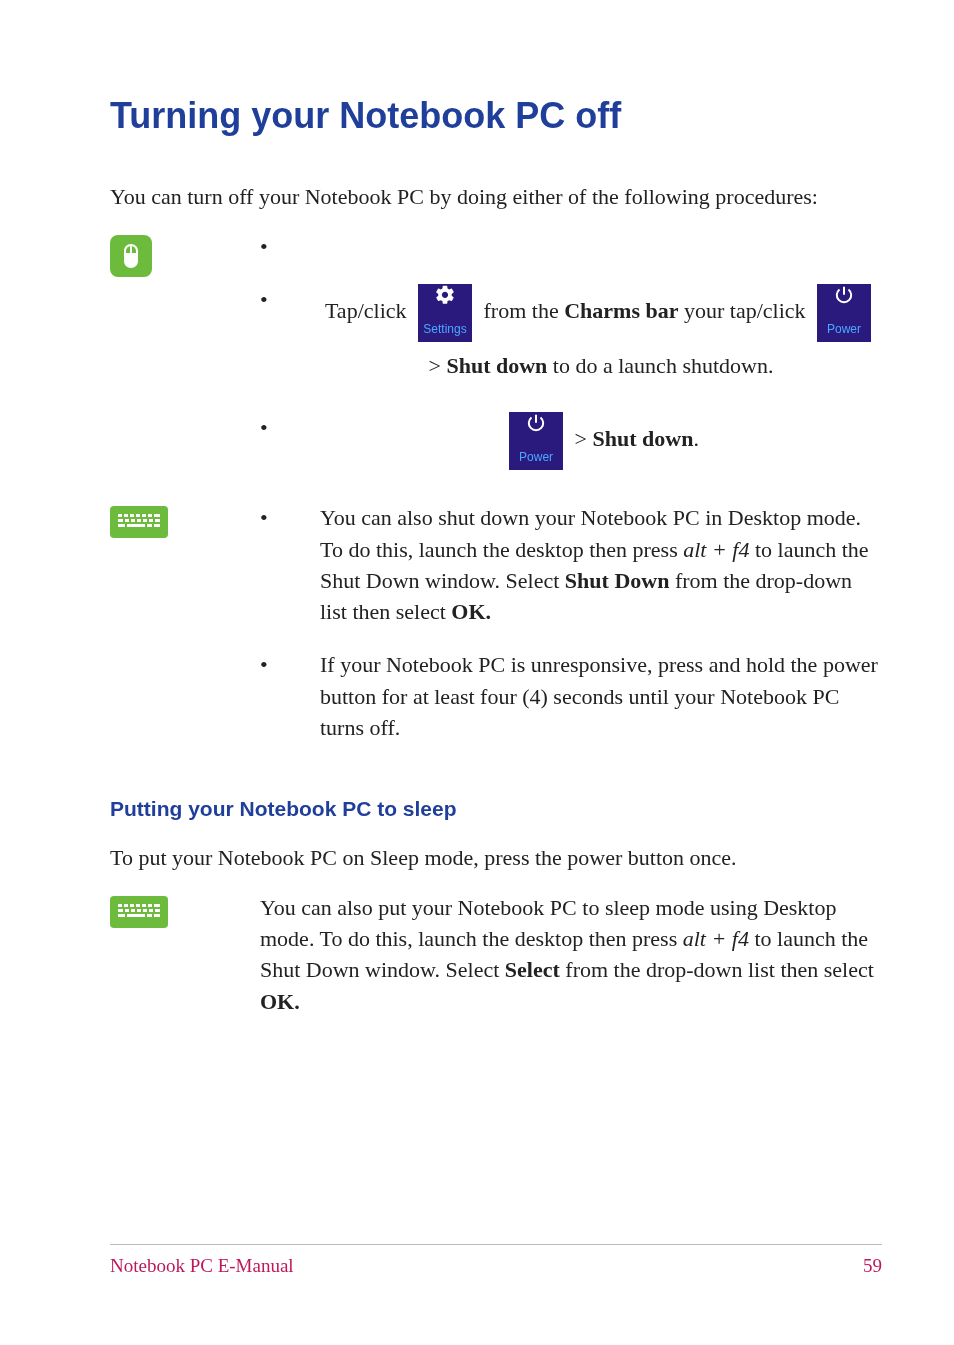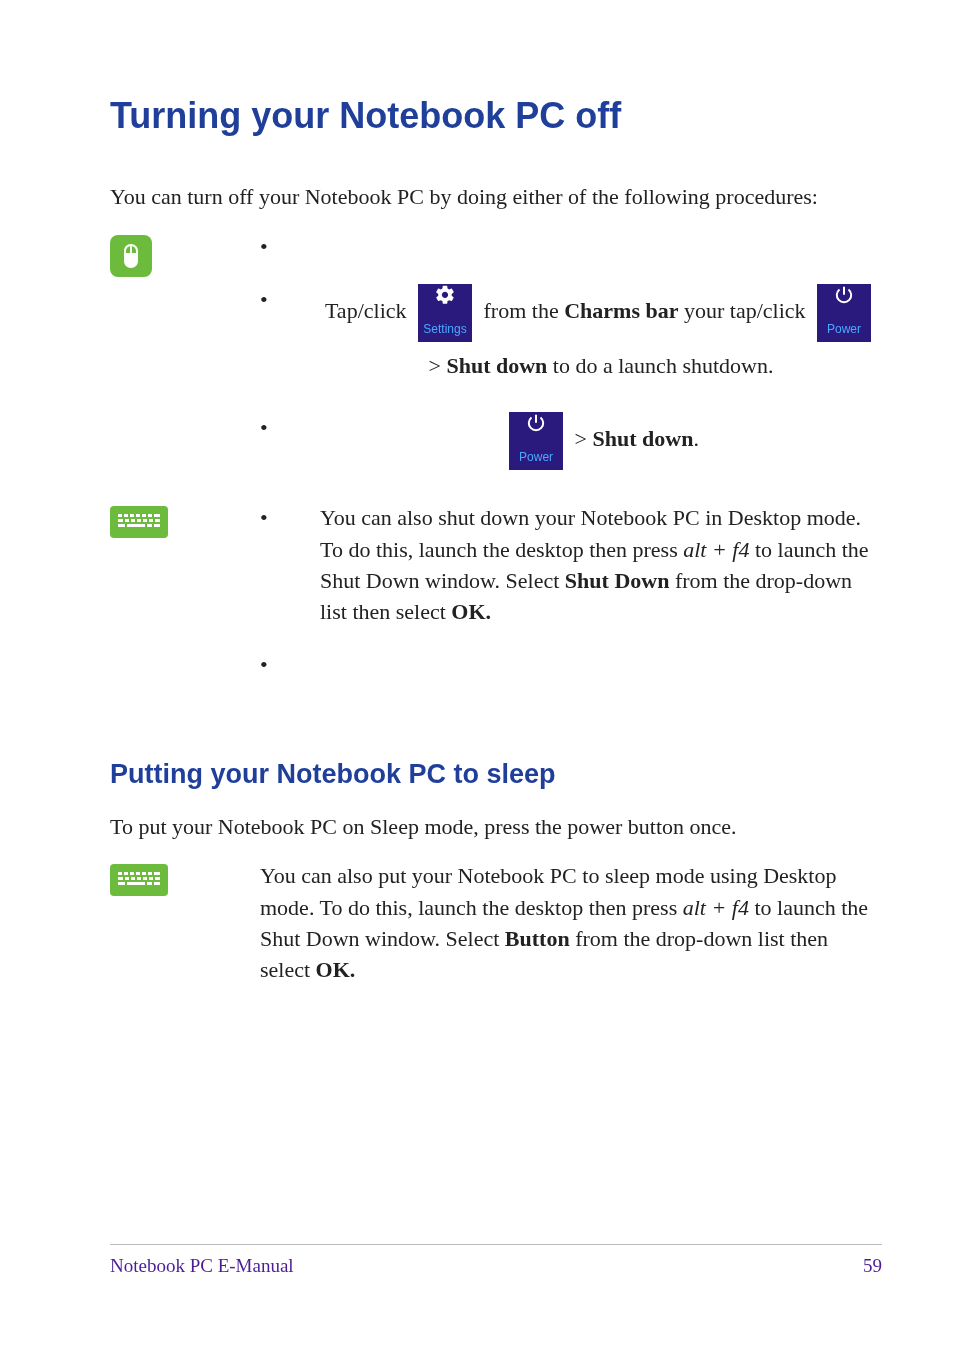--- a/index.html
+++ b/index.html
@@ -16,22 +16,22 @@
     color: #1f3f9a;
     font-family: Verdana, Geneva, sans-serif;
     font-weight: 700;
     font-size: 36px;
     margin-bottom: 45px;
   }
   h2 {
     color: #1f3f9a;
     font-family: Verdana, Geneva, sans-serif;
     font-weight: 700;
-    font-size: 27px;
-    margin-top: 56px;
+    font-size: 21px;
+    margin-top: 32px;
     margin-bottom: 22px;
   }
   .intro {
     font-size: 22px;
     line-height: 1.4;
     margin-bottom: 18px;
   }
   .row {
     display: flex;
     align-items: flex-start;
@@ -106,21 +106,21 @@
   .footer {
     position: absolute;
     left: 110px;
     right: 72px;
     bottom: 68px;
     border-top: 1px solid #bbb;
     padding-top: 10px;
     display: flex;
     justify-content: space-between;
     font-size: 19px;
-    color: #4c1d95;
+    color: #be185d;
   }
   .inline-flow { line-height: 2.2; text-align: center; }
   .plain-para { font-size: 22px; line-height: 1.42; }
   b { font-weight: 700; }
   i.key { font-style: italic; }
 </style>
 </head>
 <body>
 
 <h1>Turning your Notebook PC off</h1>
@@ -202,20 +202,21 @@
   <div class="content-col">
     <ul class="bullets">
       <li>
         <span class="dot">•</span>
         <span class="txt">
           <span>You can also shut down your Notebook PC in Desktop mode. To do this, launch the desktop then press </span><i class="key">alt + f4</i><span> to launch the Shut Down window. Select </span><b>Shut Down</b><span> from the drop-down list then select </span><b>OK.</b>
         </span>
       </li>
       <li>
         <span class="dot">•</span>
+        <span class="txt">If your Notebook PC is unresponsive, press and hold the power button for at least four (4) seconds until your Notebook PC turns off.</span>
       </li>
     </ul>
   </div>
 </div>
 
 <h2>Putting your Notebook PC to sleep</h2>
 <p class="intro">To put your Notebook PC on Sleep mode, press the power button once.</p>
 
 <div class="row">
   <div class="icon-col" style="width:150px;">
@@ -238,20 +239,20 @@
             <rect x="39" y="7" width="5" height="3"></rect>
           <rect x="2" y="12" width="7" height="3"></rect>
             <rect x="11" y="12" width="18" height="3"></rect>
             <rect x="31" y="12" width="5" height="3"></rect>
             <rect x="38" y="12" width="6" height="3"></rect>
         </g>
       </svg>
     </span>
   </div>
   <div class="content-col plain-para">
-    <span>You can also put your Notebook PC to sleep mode using Desktop mode. To do this, launch the desktop then press </span><i class="key">alt + f4</i><span> to launch the Shut Down window. Select </span><b>Button</b><span> from the drop-down list then select </span><b>OK.</b>
+    <span>You can also put your Notebook PC to sleep mode using Desktop mode. To do this, launch the desktop then press </span><i class="key">alt + f4</i><span> to launch the Shut Down window. Select </span><b>Select</b><span> from the drop-down list then select </span><b>OK.</b>
   </div>
 </div>
 
 <div class="footer">
   <span>Notebook PC E-Manual</span>
   <span>59</span>
 </div>
 
 </body></html>

